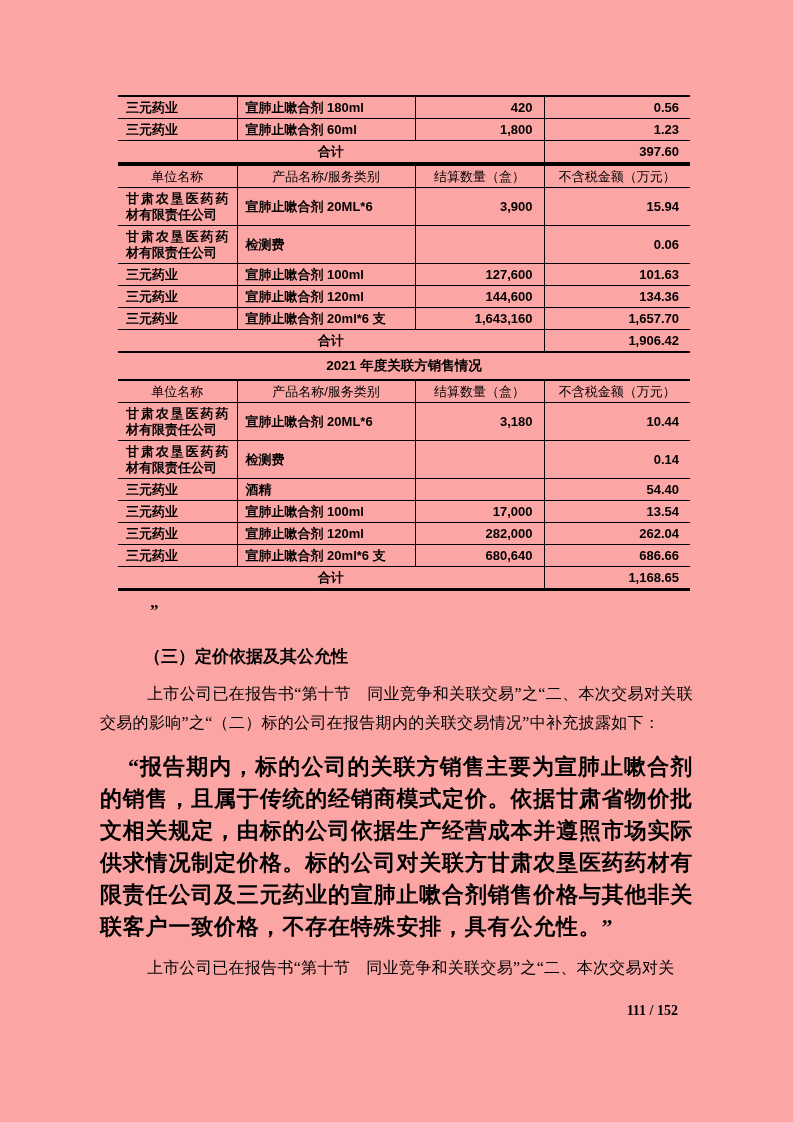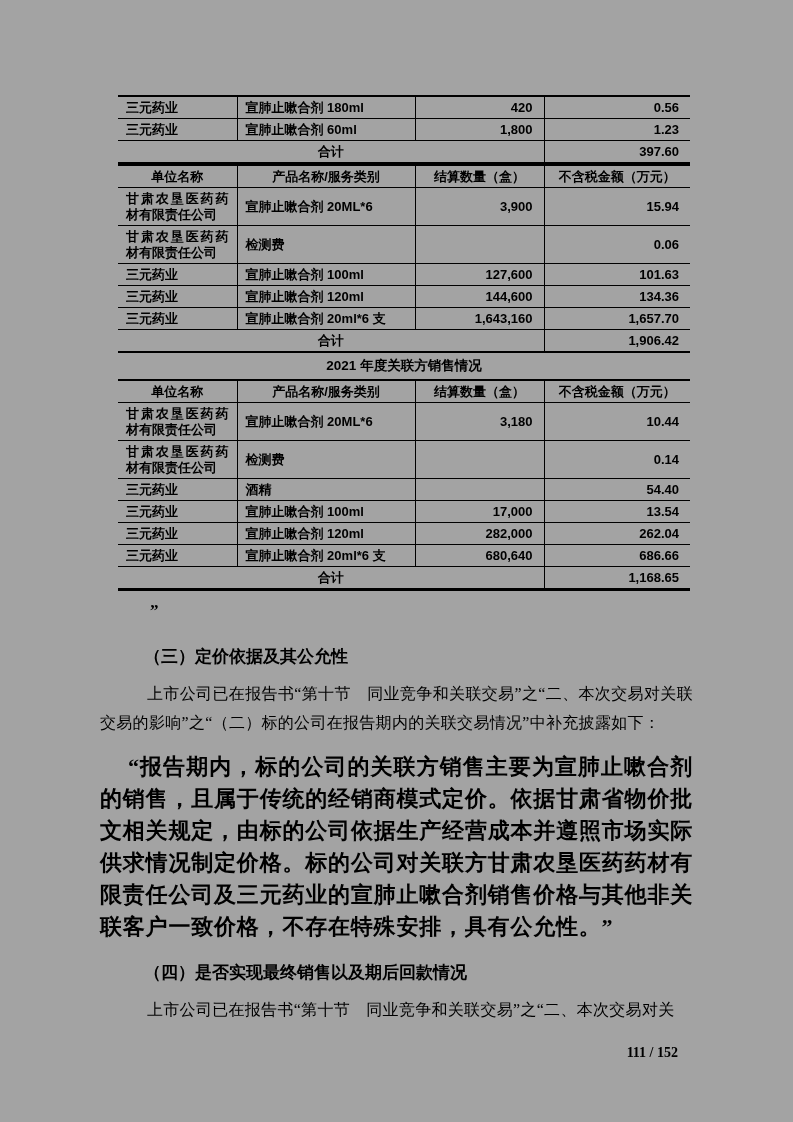--- a/index.html
+++ b/index.html
@@ -1,19 +1,19 @@
 <!DOCTYPE html>
 <html><head>
 <meta charset="utf-8">
 <style>
   html,body{margin:0;padding:0;background:#ffffff;}
   .page{
     position:relative;
     width:793px;height:1122px;
-    background:#a3a3a3;
+    background:#fca5a5;
     color:#000;
     overflow:hidden;
     font-family:"Liberation Serif","DejaVu Serif",serif;
   }
   .content{
     position:absolute;
     left:100px;top:0;
     width:593px;
   }
   
@@ -31,21 +31,21 @@
   .doc-table.first{margin-top:95px;}
   .doc-table.last{border-bottom:3px solid #000;}
   .doc-table td,.doc-table th{
     padding:2.5px 8px;
     line-height:16px;
     vertical-align:middle;
     word-break:break-all;
   }
   .doc-table tr+tr td,.doc-table tr+tr th{border-top:1.5px solid #000;}
   .doc-table td+td,.doc-table th+th{border-left:1.5px solid #000;}
-  .doc-table th{font-weight:bold;}
+  .doc-table th{font-weight:normal;}
   .doc-table .c1{text-align:justify;}
   .doc-table .c2{text-align:left;}
   .doc-table .c3,.doc-table .c4{text-align:right;padding-right:11px;}
   .doc-table .total-cell{text-align:center;}
   .table-title{
     margin-left:18px;
     width:572px;
     text-align:center;
     font-family:"Liberation Sans","DejaVu Sans",sans-serif;
     font-weight:bold;
@@ -241,20 +241,19 @@
       </table>
 
     <p class="close-quote">”</p>
 
     <p class="heading">（三）定价依据及其公允性</p>
 
     <p class="para">上市公司已在报告书“第十节　同业竞争和关联交易”之“二、本次交易对关联交易的影响”之“（二）标的公司在报告期内的关联交易情况”中补充披露如下：</p>
 
     <p class="quote">“报告期内，标的公司的关联方销售主要为宣肺止嗽合剂的销售，且属于传统的经销商模式定价。依据甘肃省物价批文相关规定，由标的公司依据生产经营成本并遵照市场实际供求情况制定价格。标的公司对关联方甘肃农垦医药药材有限责任公司及三元药业的宣肺止嗽合剂销售价格与其他非关联客户一致价格，不存在特殊安排，具有公允性。”</p>
 
-    <p class="heading h4">（四）是否实现最终销售以及期后回款情况</p>
 
     <p class="para">上市公司已在报告书“第十节　同业竞争和关联交易”之“二、本次交易对关</p>
 
     <div class="page-number">111 / 152</div>
 
   </div>
 </div>
 
 </body></html>

